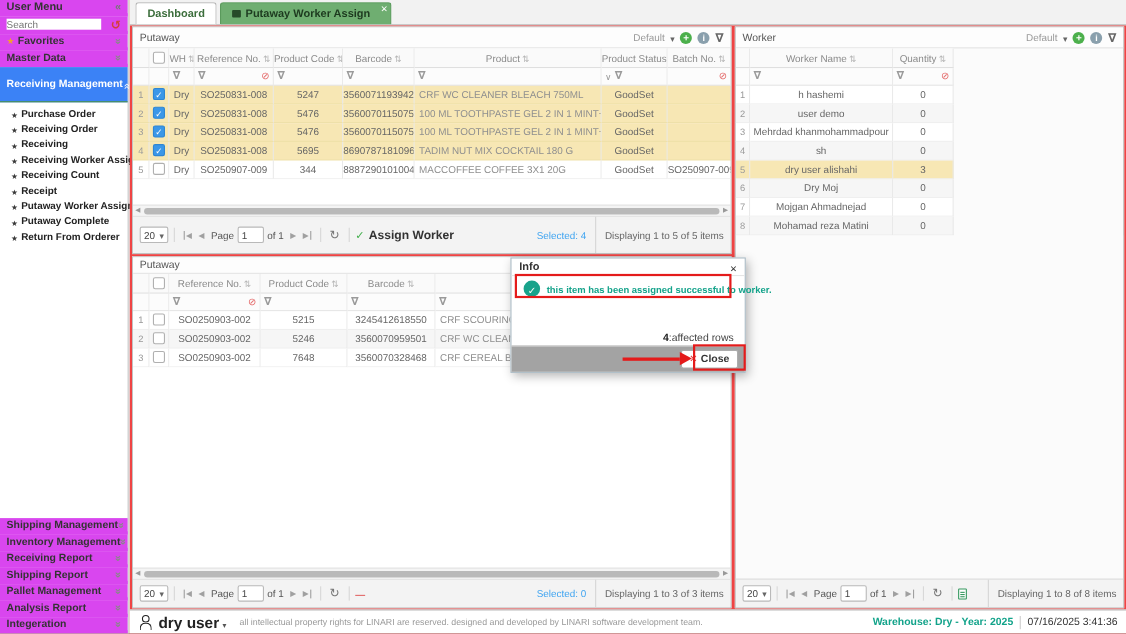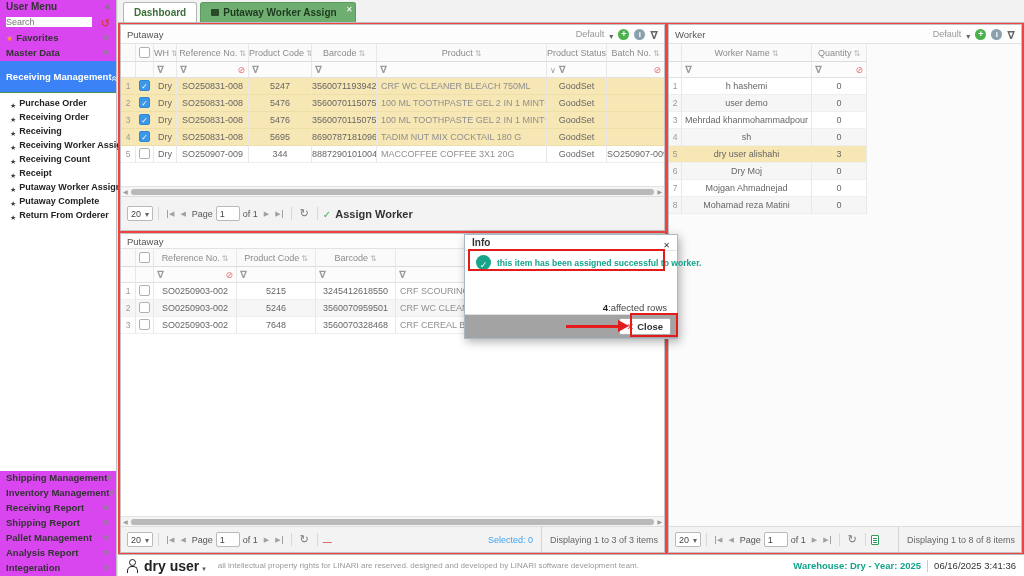--- a/index.html
+++ b/index.html
@@ -419,20 +419,24 @@
         <span class="pg-label">of 1</span>
         <span class="nv nv-next"></span>
         <span class="nv nv-last"></span>
         <span class="psep"></span>
         <span class="nv nv-refresh"></span>
         <span class="psep"></span>
         <span class="btn-assign">
             <span class="ic-check"></span>
             <span>Assign Worker</span>
           </span>
+        <span class="pg-right">
+          <span class="sel-count">Selected: 4</span>
+          <span class="disp">Displaying 1 to 5 of 5 items</span>
+        </span>
       </div>
     </div>
 
     <div class="panel" id="p-bottom">
       <div class="panel-hdr">
         <span class="panel-title">Putaway</span>
       </div>
       <div class="row ghead">
         <div class="cell b-num"></div>
         <div class="cell b-cb"><span class="cb"></span></div>
@@ -604,21 +608,21 @@
       </div>
     </div>
 
     <div class="statusbar">
       <span class="person"></span>
       <span class="sb-user">dry user</span>
       <span class="sb-copy">all intellectual property rights for LINARI are reserved. designed and developed by LINARI software development team.</span>
       <span class="sb-right">
         <span class="sb-wh">Warehouse: Dry - Year: 2025</span>
         <span class="vline"></span>
-        <span class="sb-dt">06/16/2025 3:41:36</span>
+        <span class="sb-dt">07/16/2025 3:41:36</span>
       </span>
     </div>
   </div>
 
   <div class="modal">
     <div class="modal-hdr">
       <span class="modal-title">Info</span>
       <span class="modal-x"></span>
     </div>
     <div class="modal-msg">

